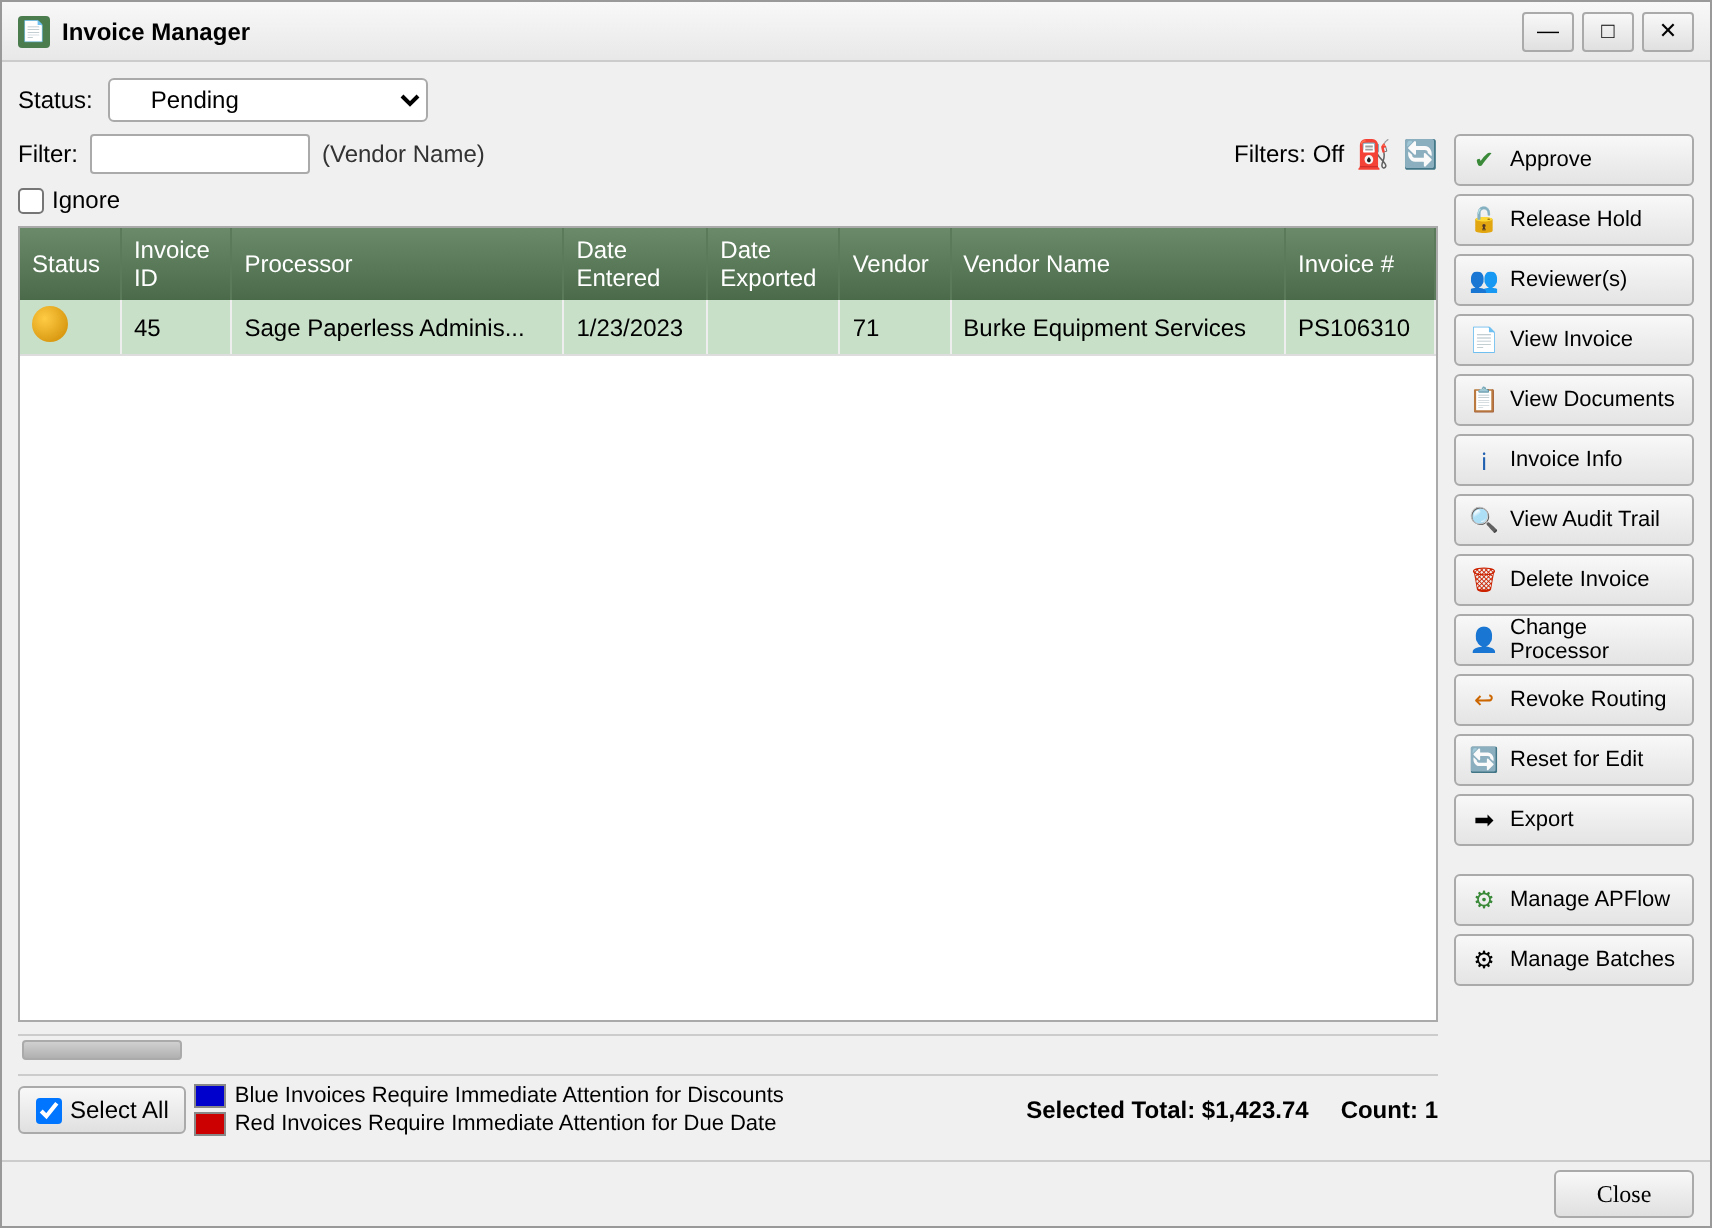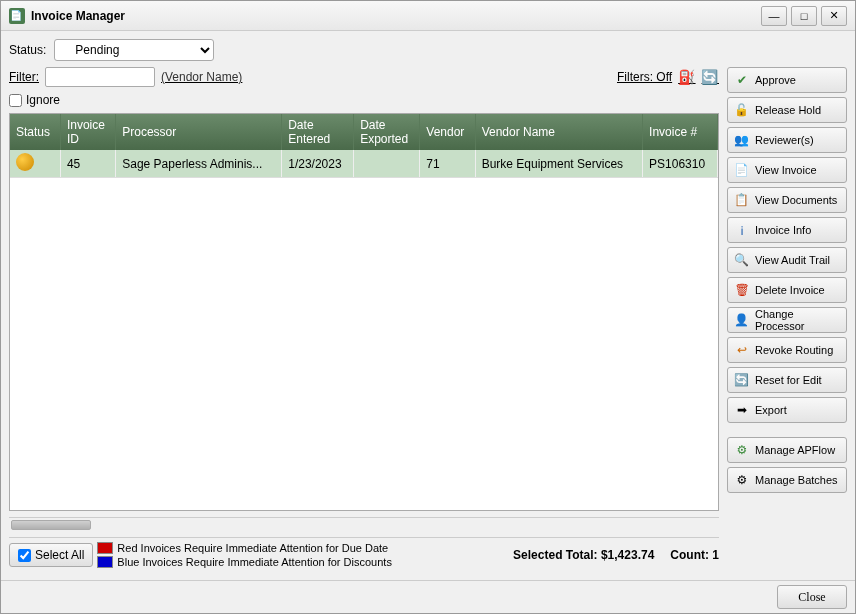--- a/index.html
+++ b/index.html
@@ -97,21 +97,20 @@
     .left-panel {
       flex: 1;
       display: flex;
       flex-direction: column;
       gap: 6px;
     }
     .filter-row {
       display: flex;
       align-items: center;
       gap: 6px;
-      text-decoration: underline;
     }
     .filter-label { font-size: 12px; }
     .filter-input {
       width: 110px;
       height: 20px;
       border: 1px solid #aaa;
       border-radius: 2px;
       padding: 0 4px;
       font-size: 12px;
     }
@@ -375,26 +374,26 @@
           <div class="scrollbar-thumb"></div>
         </div>
 
         <div class="bottom-bar">
           <button class="select-all-btn">
             <input type="checkbox" checked="" style="">
             <span>Select All</span>
           </button>
           <div class="legend">
             <div class="legend-item">
+              <div class="legend-color" style="background:#0000cc;"></div>
+              <span>Blue Invoices Require Immediate Attention for Discounts</span>
+            </div>
+            <div class="legend-item">
               <div class="legend-color" style="background:#cc0000;"></div>
               <span>Red Invoices Require Immediate Attention for Due Date</span>
-            </div>
-            <div class="legend-item">
-              <div class="legend-color" style="background:#0000cc;"></div>
-              <span>Blue Invoices Require Immediate Attention for Discounts</span>
             </div>
           </div>
           <div class="totals">
             <span>
               <span>Selected Total:</span>
               <span>$1,423.74</span>
             </span>
             <span>
               <span>Count:</span>
               <span>1</span>

